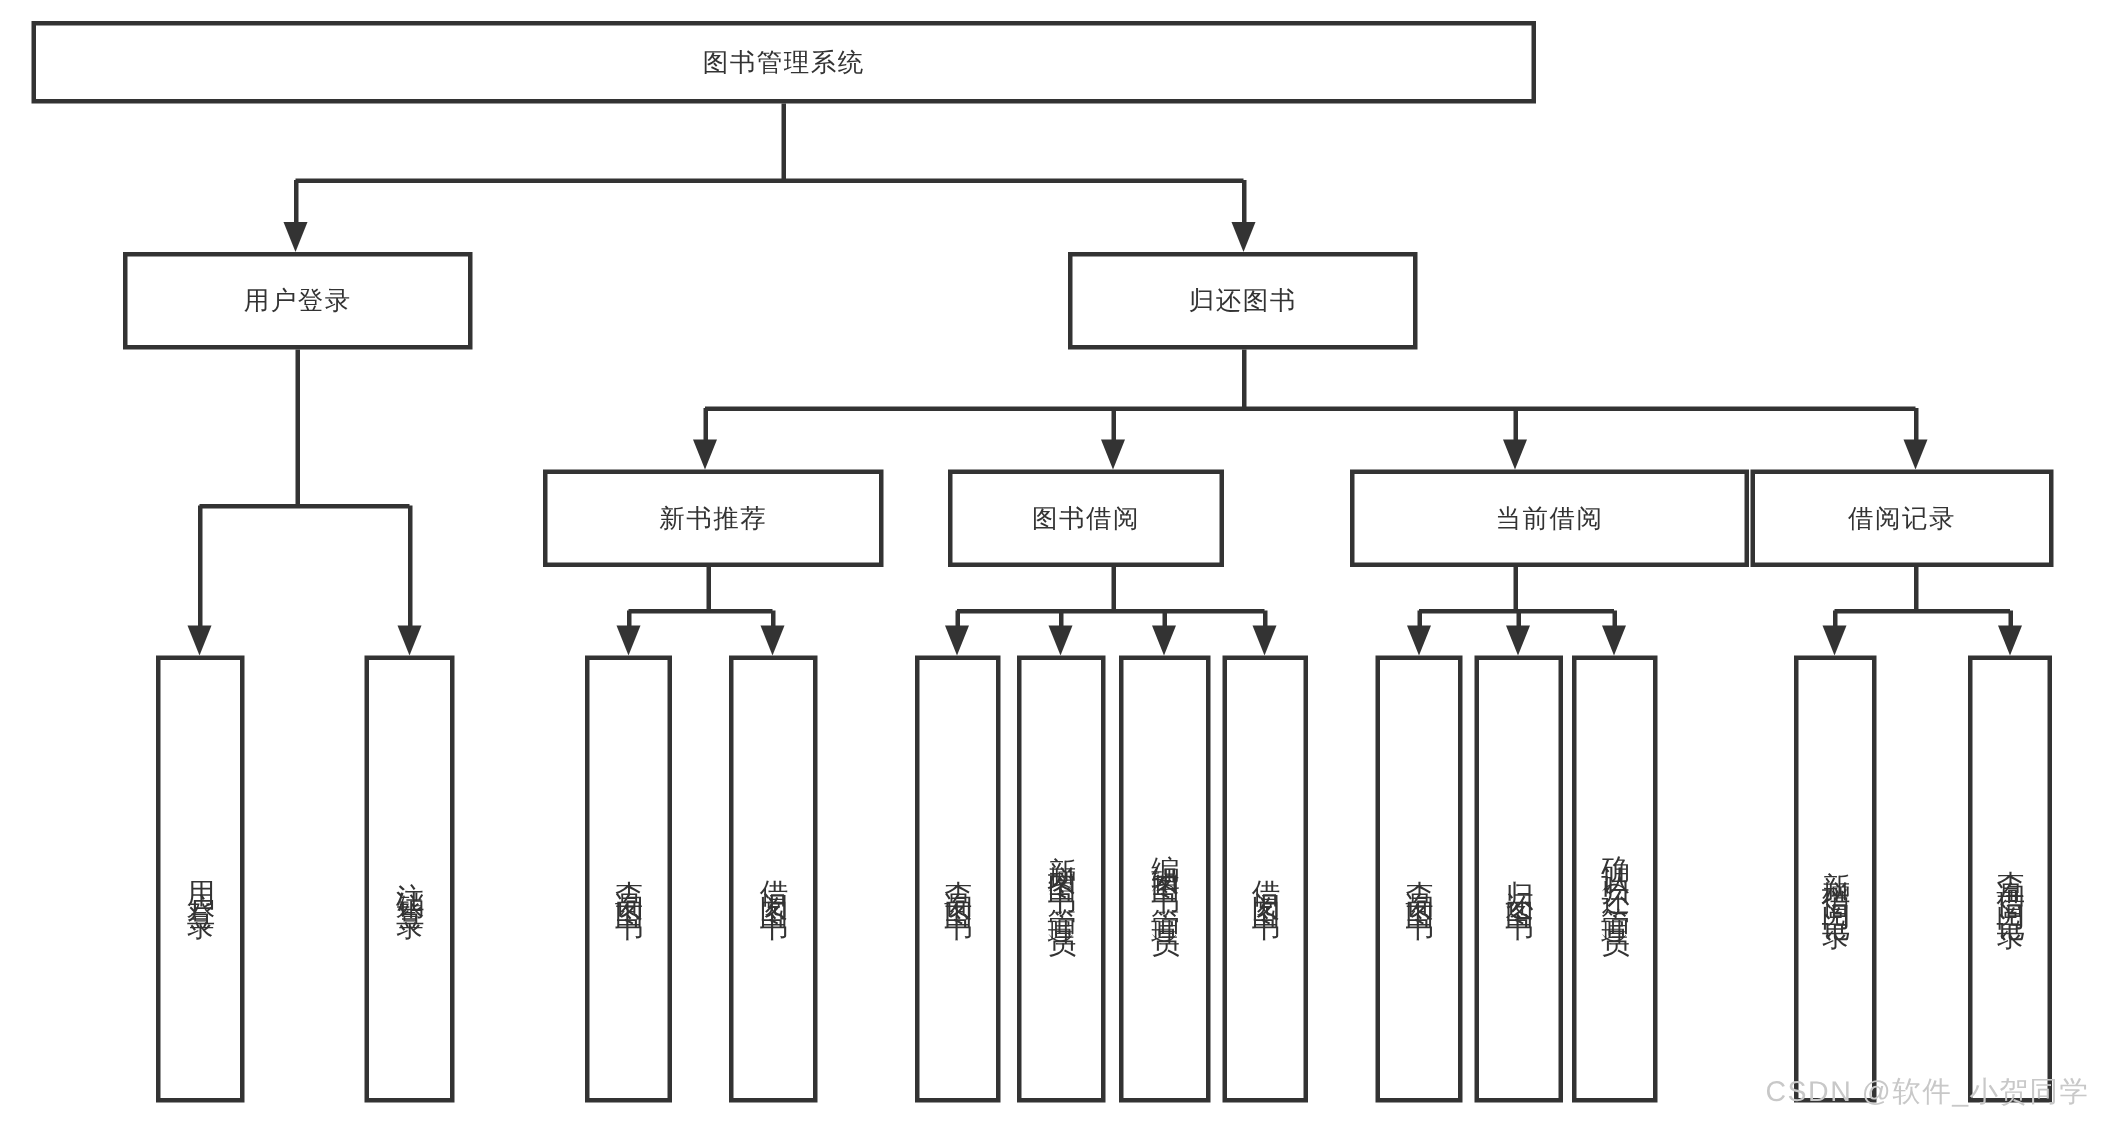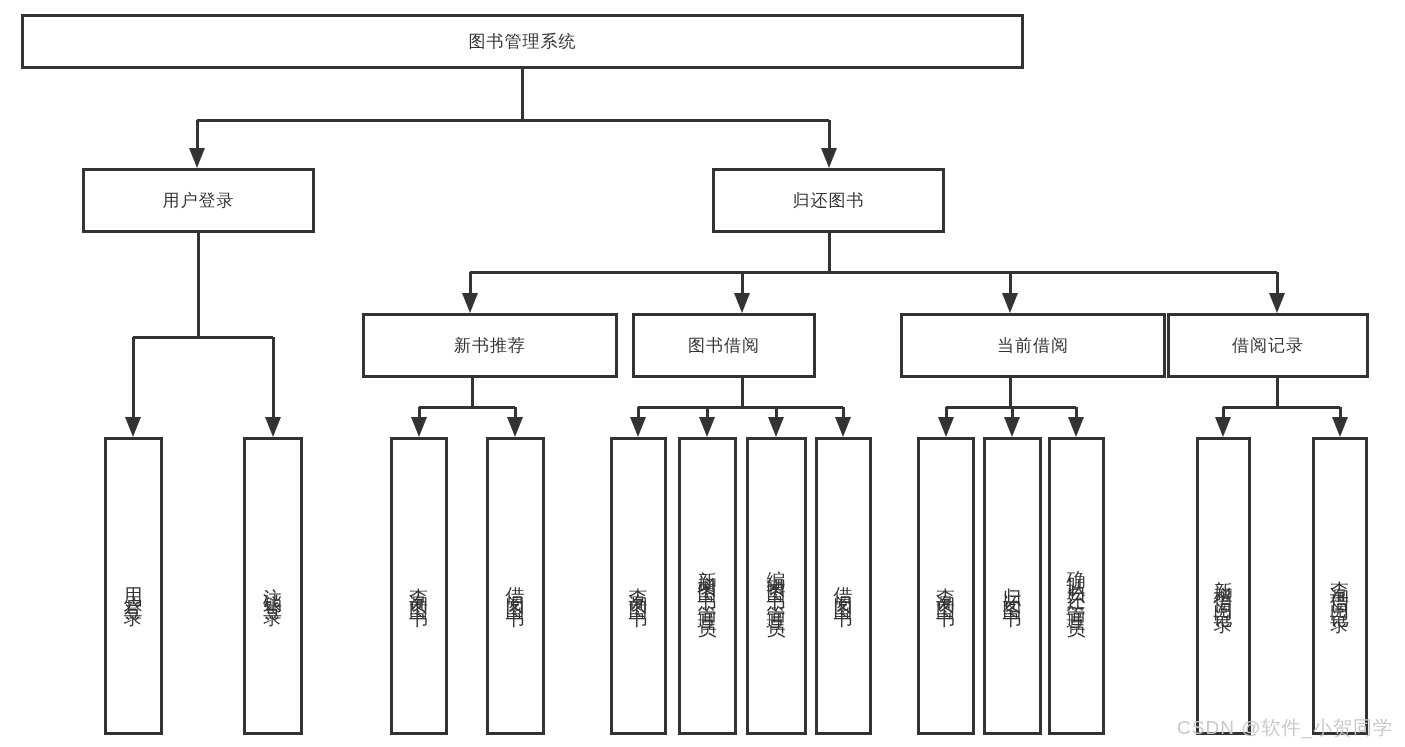--- a/index.html
+++ b/index.html
@@ -41,21 +41,21 @@
     <span>图书管理系统</span>
   </div>
 
   <div class="hnode" style="left:82px;top:168px;width:233px;height:65px">
     <span>用户登录</span>
   </div>
   <div class="hnode" style="left:712px;top:168px;width:233px;height:65px">
     <span>归还图书</span>
   </div>
 
-  <div class="hnode" style="left:362px;top:313px;width:256px;height:65px">
+  <div class="hnode" style="left:362px;top:313px;width:227px;height:65px">
     <span>新书推荐</span>
   </div>
   <div class="hnode" style="left:632px;top:313px;width:184px;height:65px">
     <span>图书借阅</span>
   </div>
   <div class="hnode" style="left:900px;top:313px;width:266px;height:65px">
     <span>当前借阅</span>
   </div>
   <div class="hnode" style="left:1167px;top:313px;width:202px;height:65px">
     <span>借阅记录</span>

